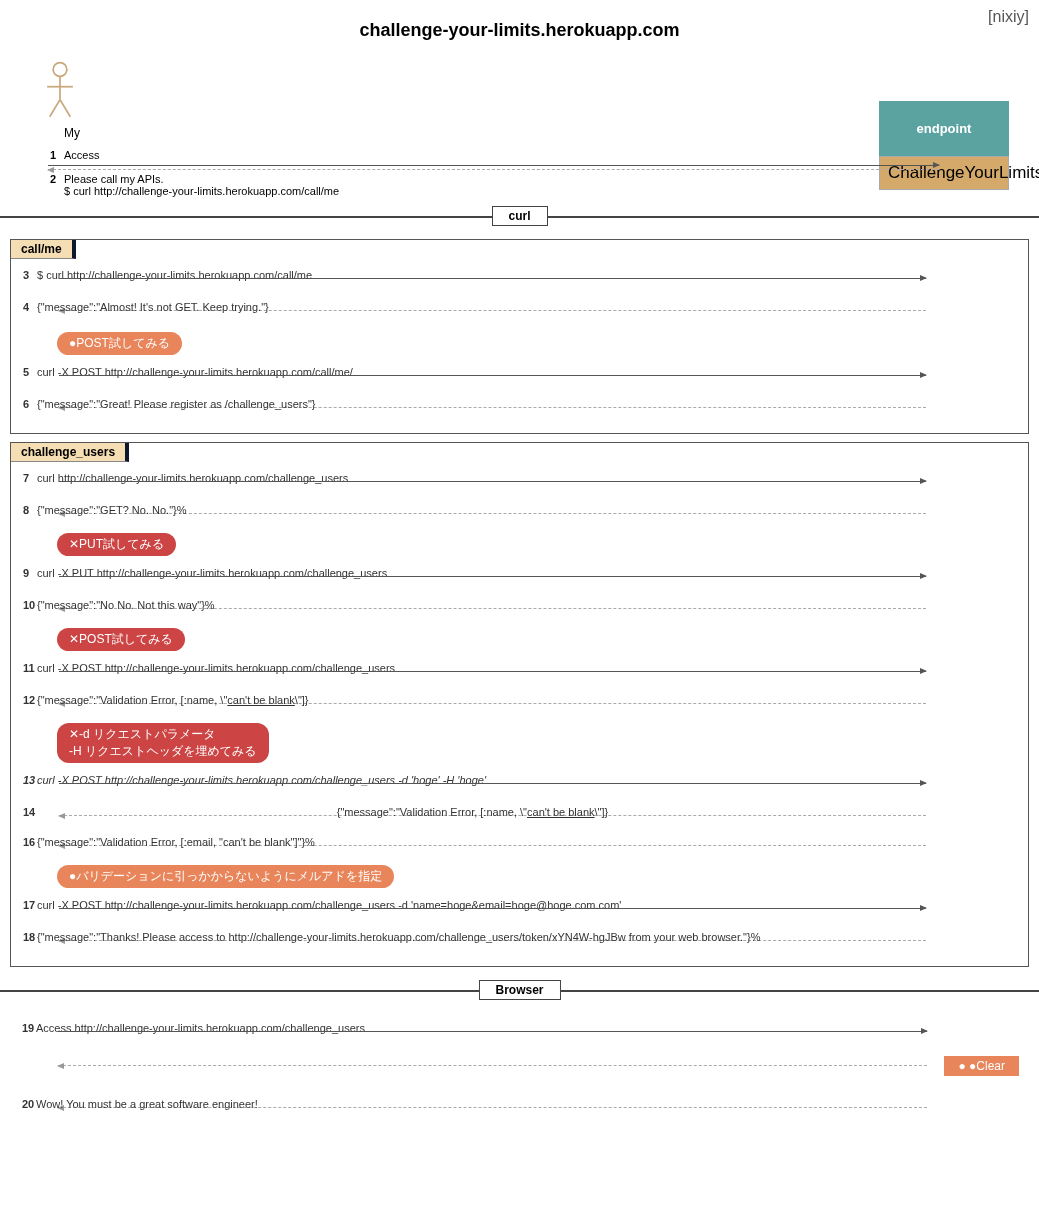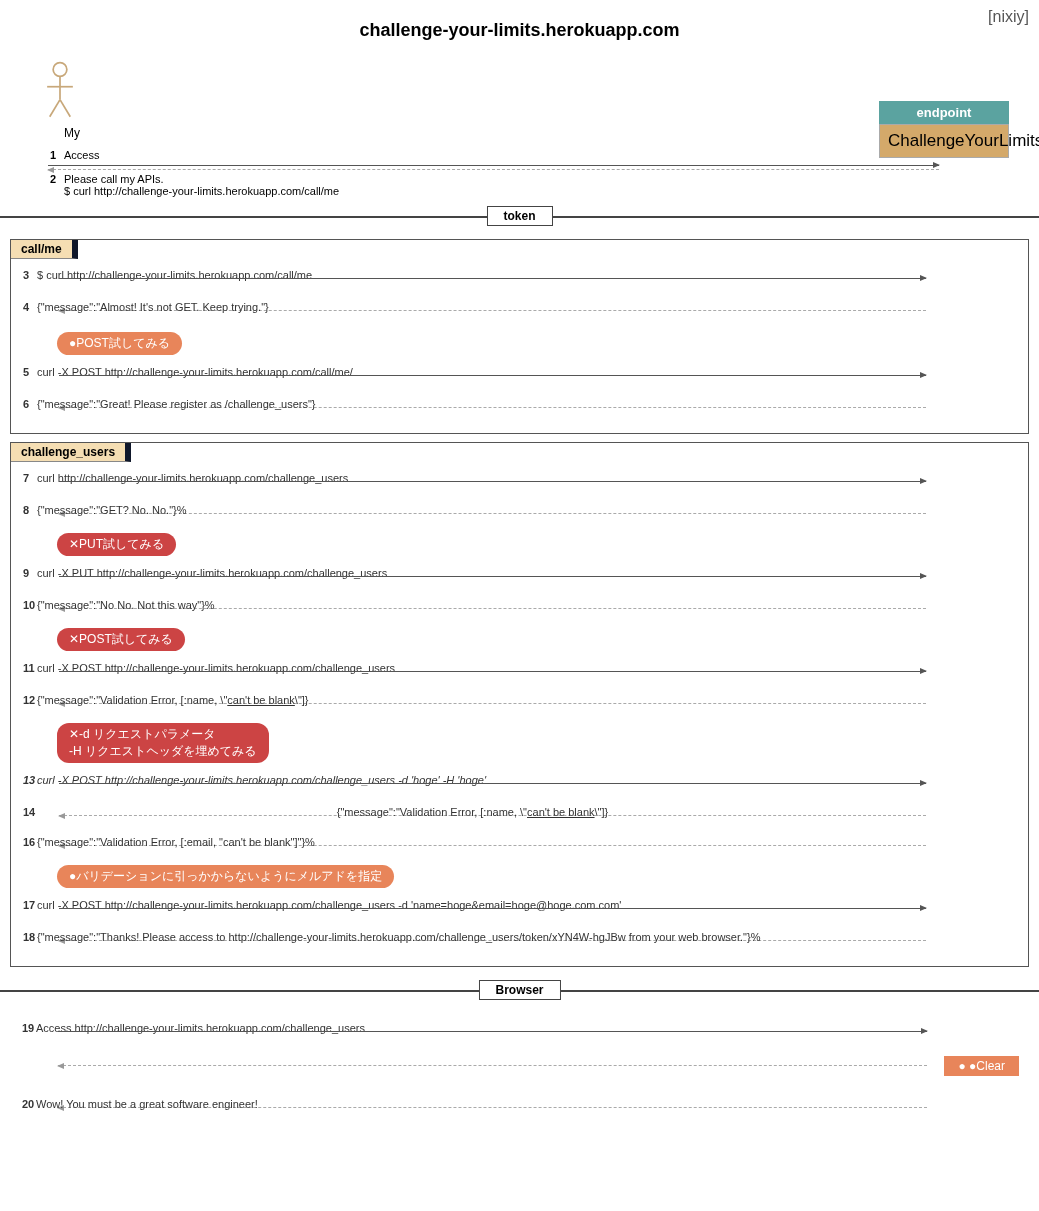--- a/index.html
+++ b/index.html
@@ -52,21 +52,21 @@
       position: absolute;
       right: 30px;
       top: 50px;
       width: 130px;
     }
 
     .endpoint-header {
       background: #5ba3a0;
       color: white;
       text-align: center;
-      padding: 4px 8px;
+      padding: 20px 8px;
       font-size: 13px;
       font-weight: bold;
     }
 
     .endpoint-name {
       background: #d4a96a;
       text-align: center;
       padding: 6px 8px;
       font-size: 17px;
       border: 1px solid #aaa;
@@ -91,21 +91,21 @@
       padding-bottom: 10px;
       background: #fff;
     }
 
     .frame-label {
       position: absolute;
       top: 0;
       left: 0;
       background: #f5deb3;
       border-bottom: 1px solid #888;
-      border-right: 6px solid #0f172a;
+      border-right: 4px solid #0f172a;
       padding: 2px 10px;
       font-size: 12px;
       font-weight: bold;
     }
 
     .row {
       position: relative;
       min-height: 26px;
       margin: 2px 0;
     }
@@ -271,21 +271,21 @@
       <div style="position:absolute; top:0; left:0; right:0; height:0; border-top:1px dashed #aaa;">
         <div style="position:absolute; left:-1px; top:-3px; border-right:7px solid #999; border-top:3px solid transparent; border-bottom:3px solid transparent;"></div>
       </div>
       <span style="position:absolute; left:2px; top:4px; font-size:11px; font-weight:bold;">2</span>
       <span style="position:absolute; left:16px; top:4px; font-size:11px;">Please call my APIs.<br>$ curl http://challenge-your-limits.herokuapp.com/call/me</span>
     </div>
   </div>
 
   <div class="sep-row">
     <div class="sep-line"></div>
-    <div class="sep-label-box">token</div>
+    <div class="sep-label-box">curl</div>
   </div>
 
   <div class="frame">
     <div class="frame-label">call/me</div>
 
     <div class="row" style="height:30px;">
       <span class="row-num">3</span>
       <span class="row-text">$ curl http://challenge-your-limits.herokuapp.com/call/me</span>
       <div class="arrow-span"></div>
     </div>

